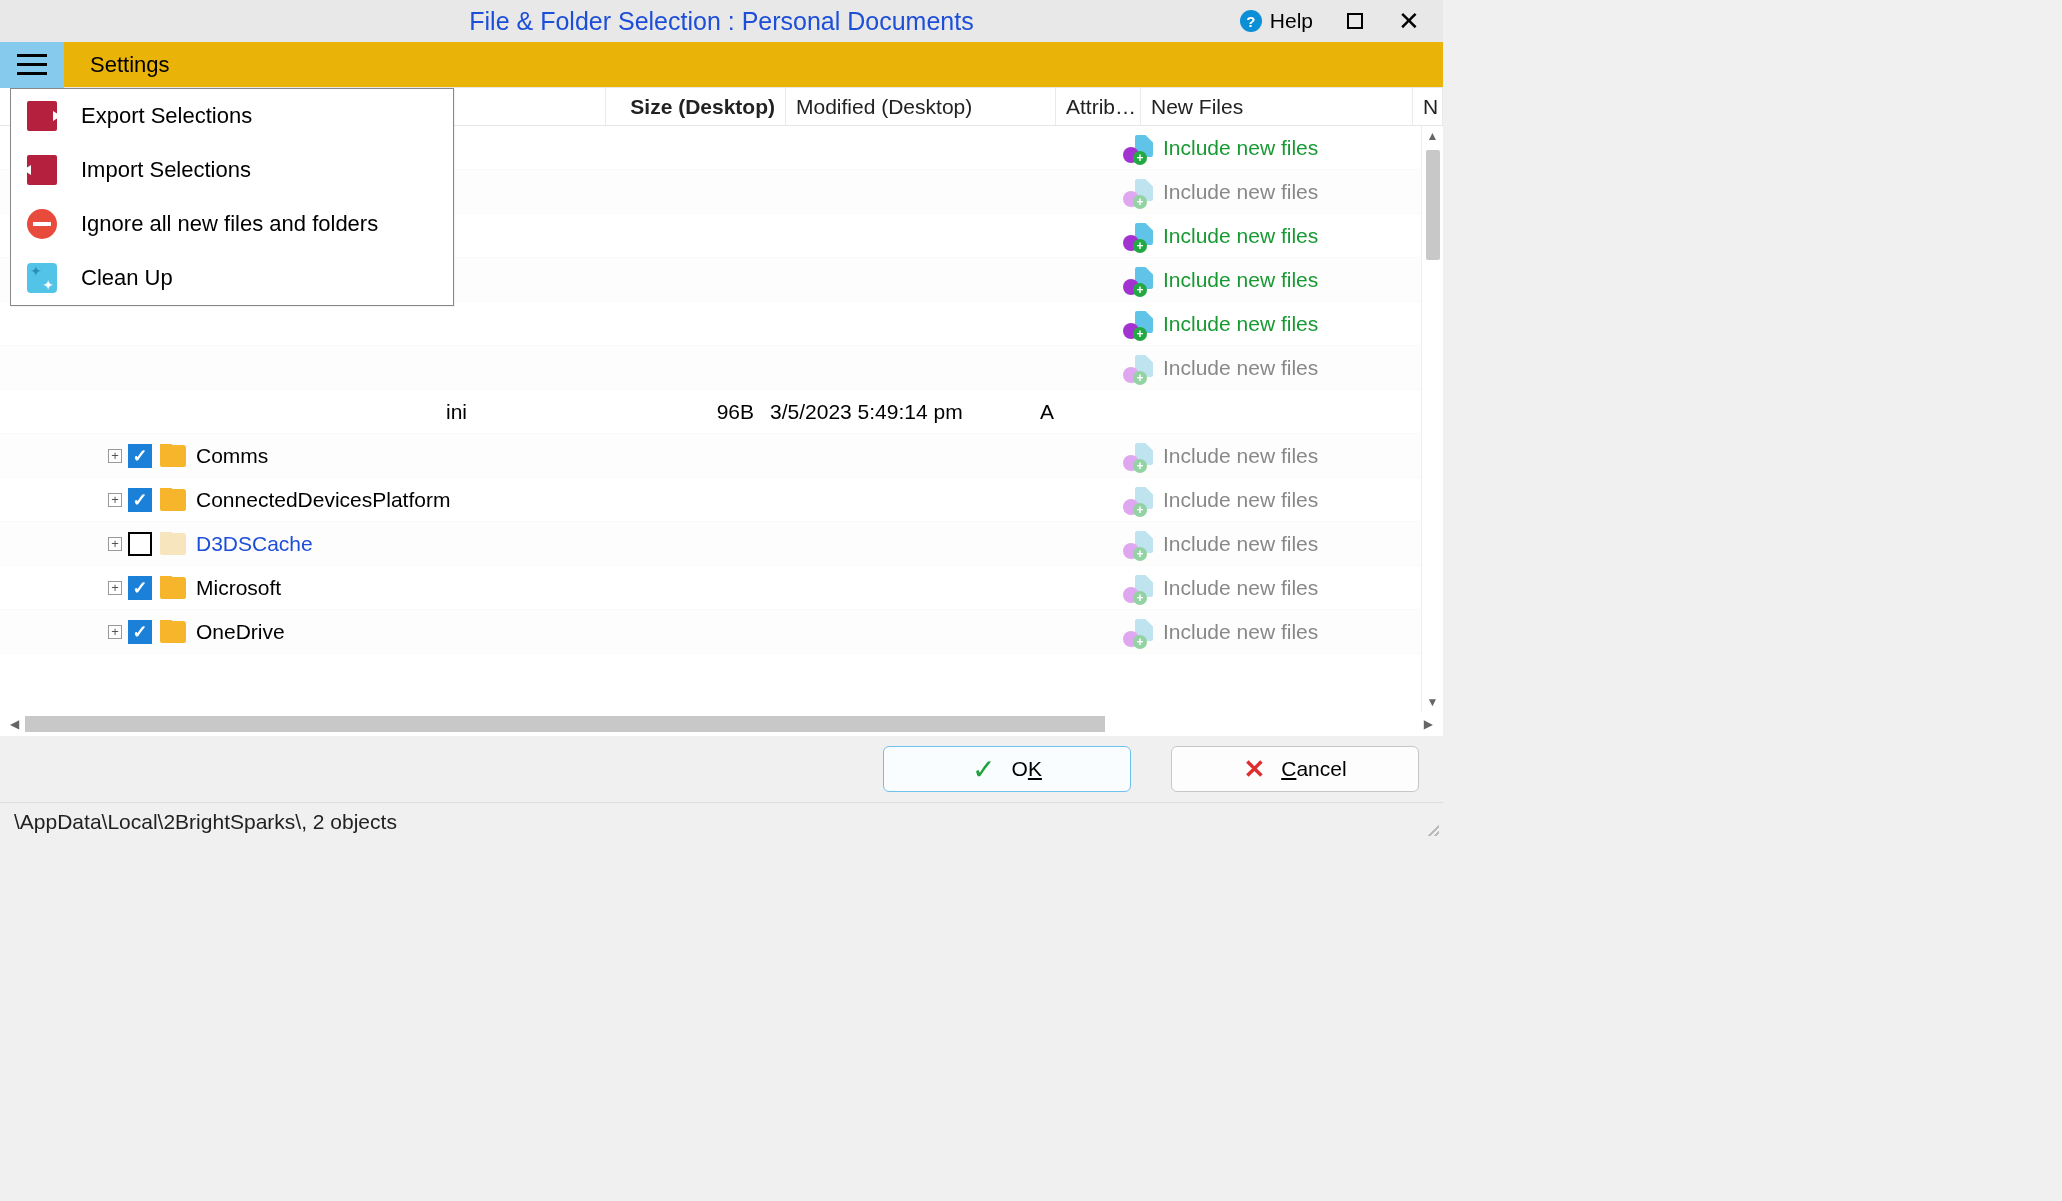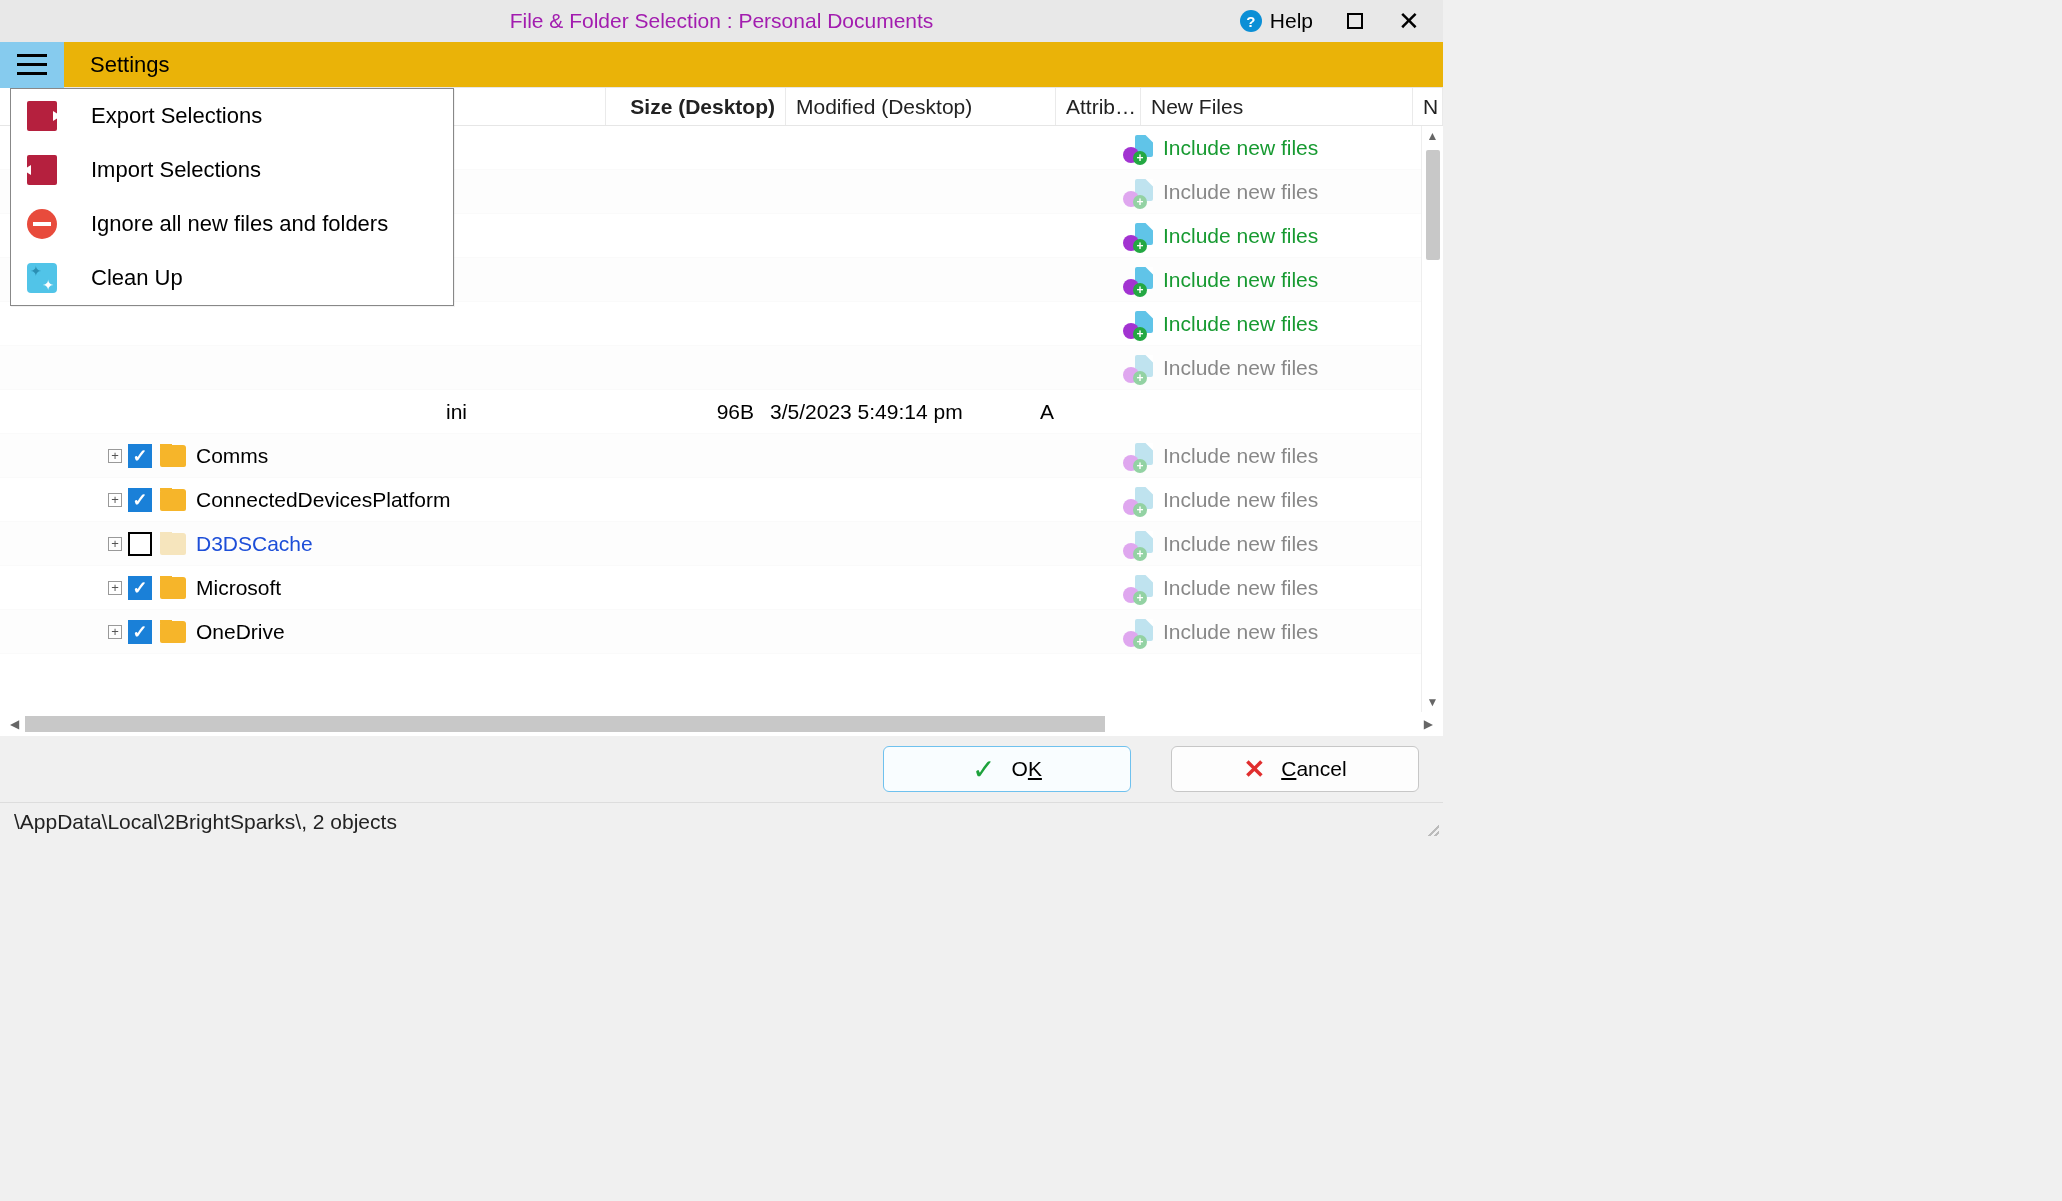--- a/index.html
+++ b/index.html
@@ -20,22 +20,22 @@
       height: 42px;
       background: #e8e8e8;
       display: flex;
       align-items: center;
       position: relative;
     }
     .titlebar .title {
       position: absolute;
       left: 50%;
       transform: translateX(-50%);
-      font-size: 21px;
-      color: #a21caf;
+      font-size: 25px;
+      color: #1d4ed8;
     }
     .titlebar .right {
       margin-left: auto;
       display: flex;
       align-items: center;
       gap: 30px;
       padding-right: 22px;
     }
     .help-btn { display: flex; align-items: center; gap: 8px; font-size: 21px; cursor: pointer; }
     .help-icon {
@@ -186,21 +186,21 @@
         linear-gradient(135deg, transparent 60%, #bbb 60% 70%, transparent 70% 80%, #bbb 80% 90%, transparent 90%);
     }
 
     
     .dropdown {
       position: absolute; top: 88px; left: 10px;
       width: 444px; background:#fff; border:1px solid #888; z-index:10;
       box-shadow: 1px 1px 0 rgba(0,0,0,0.05);
     }
     .menu-item {
-      height: 54px; display:flex; align-items:center; gap:34px; padding:0 16px; cursor:pointer;
+      height: 54px; display:flex; align-items:center; gap:24px; padding:0 16px; cursor:pointer;
       font-size:22px;
     }
     .mi-icon { width:30px; height:30px; display:inline-flex; align-items:center; justify-content:center; flex-shrink:0;}
     .mi-icon.export { background:#b5203e; border-radius:2px; position:relative;}
     .mi-icon.export::after{ content:""; position:absolute; right:-4px; top:10px; width:0;height:0;border-top:5px solid transparent;border-bottom:5px solid transparent;border-left:8px solid #fff;}
     .mi-icon.import { background:#b5203e; border-radius:2px; position:relative;}
     .mi-icon.import::after{ content:""; position:absolute; left:-4px; top:10px; width:0;height:0;border-top:5px solid transparent;border-bottom:5px solid transparent;border-right:8px solid #fff;}
     .mi-icon.ignore { background:#e84b3c; border-radius:50%; position:relative;}
     .mi-icon.ignore::after{content:""; position:absolute; left:6px; right:6px; top:13px; height:4px; background:#fff;}
     .mi-icon.include { background:#29b24a; border-radius:50%; color:#fff; font-size:24px; font-weight:bold;}

